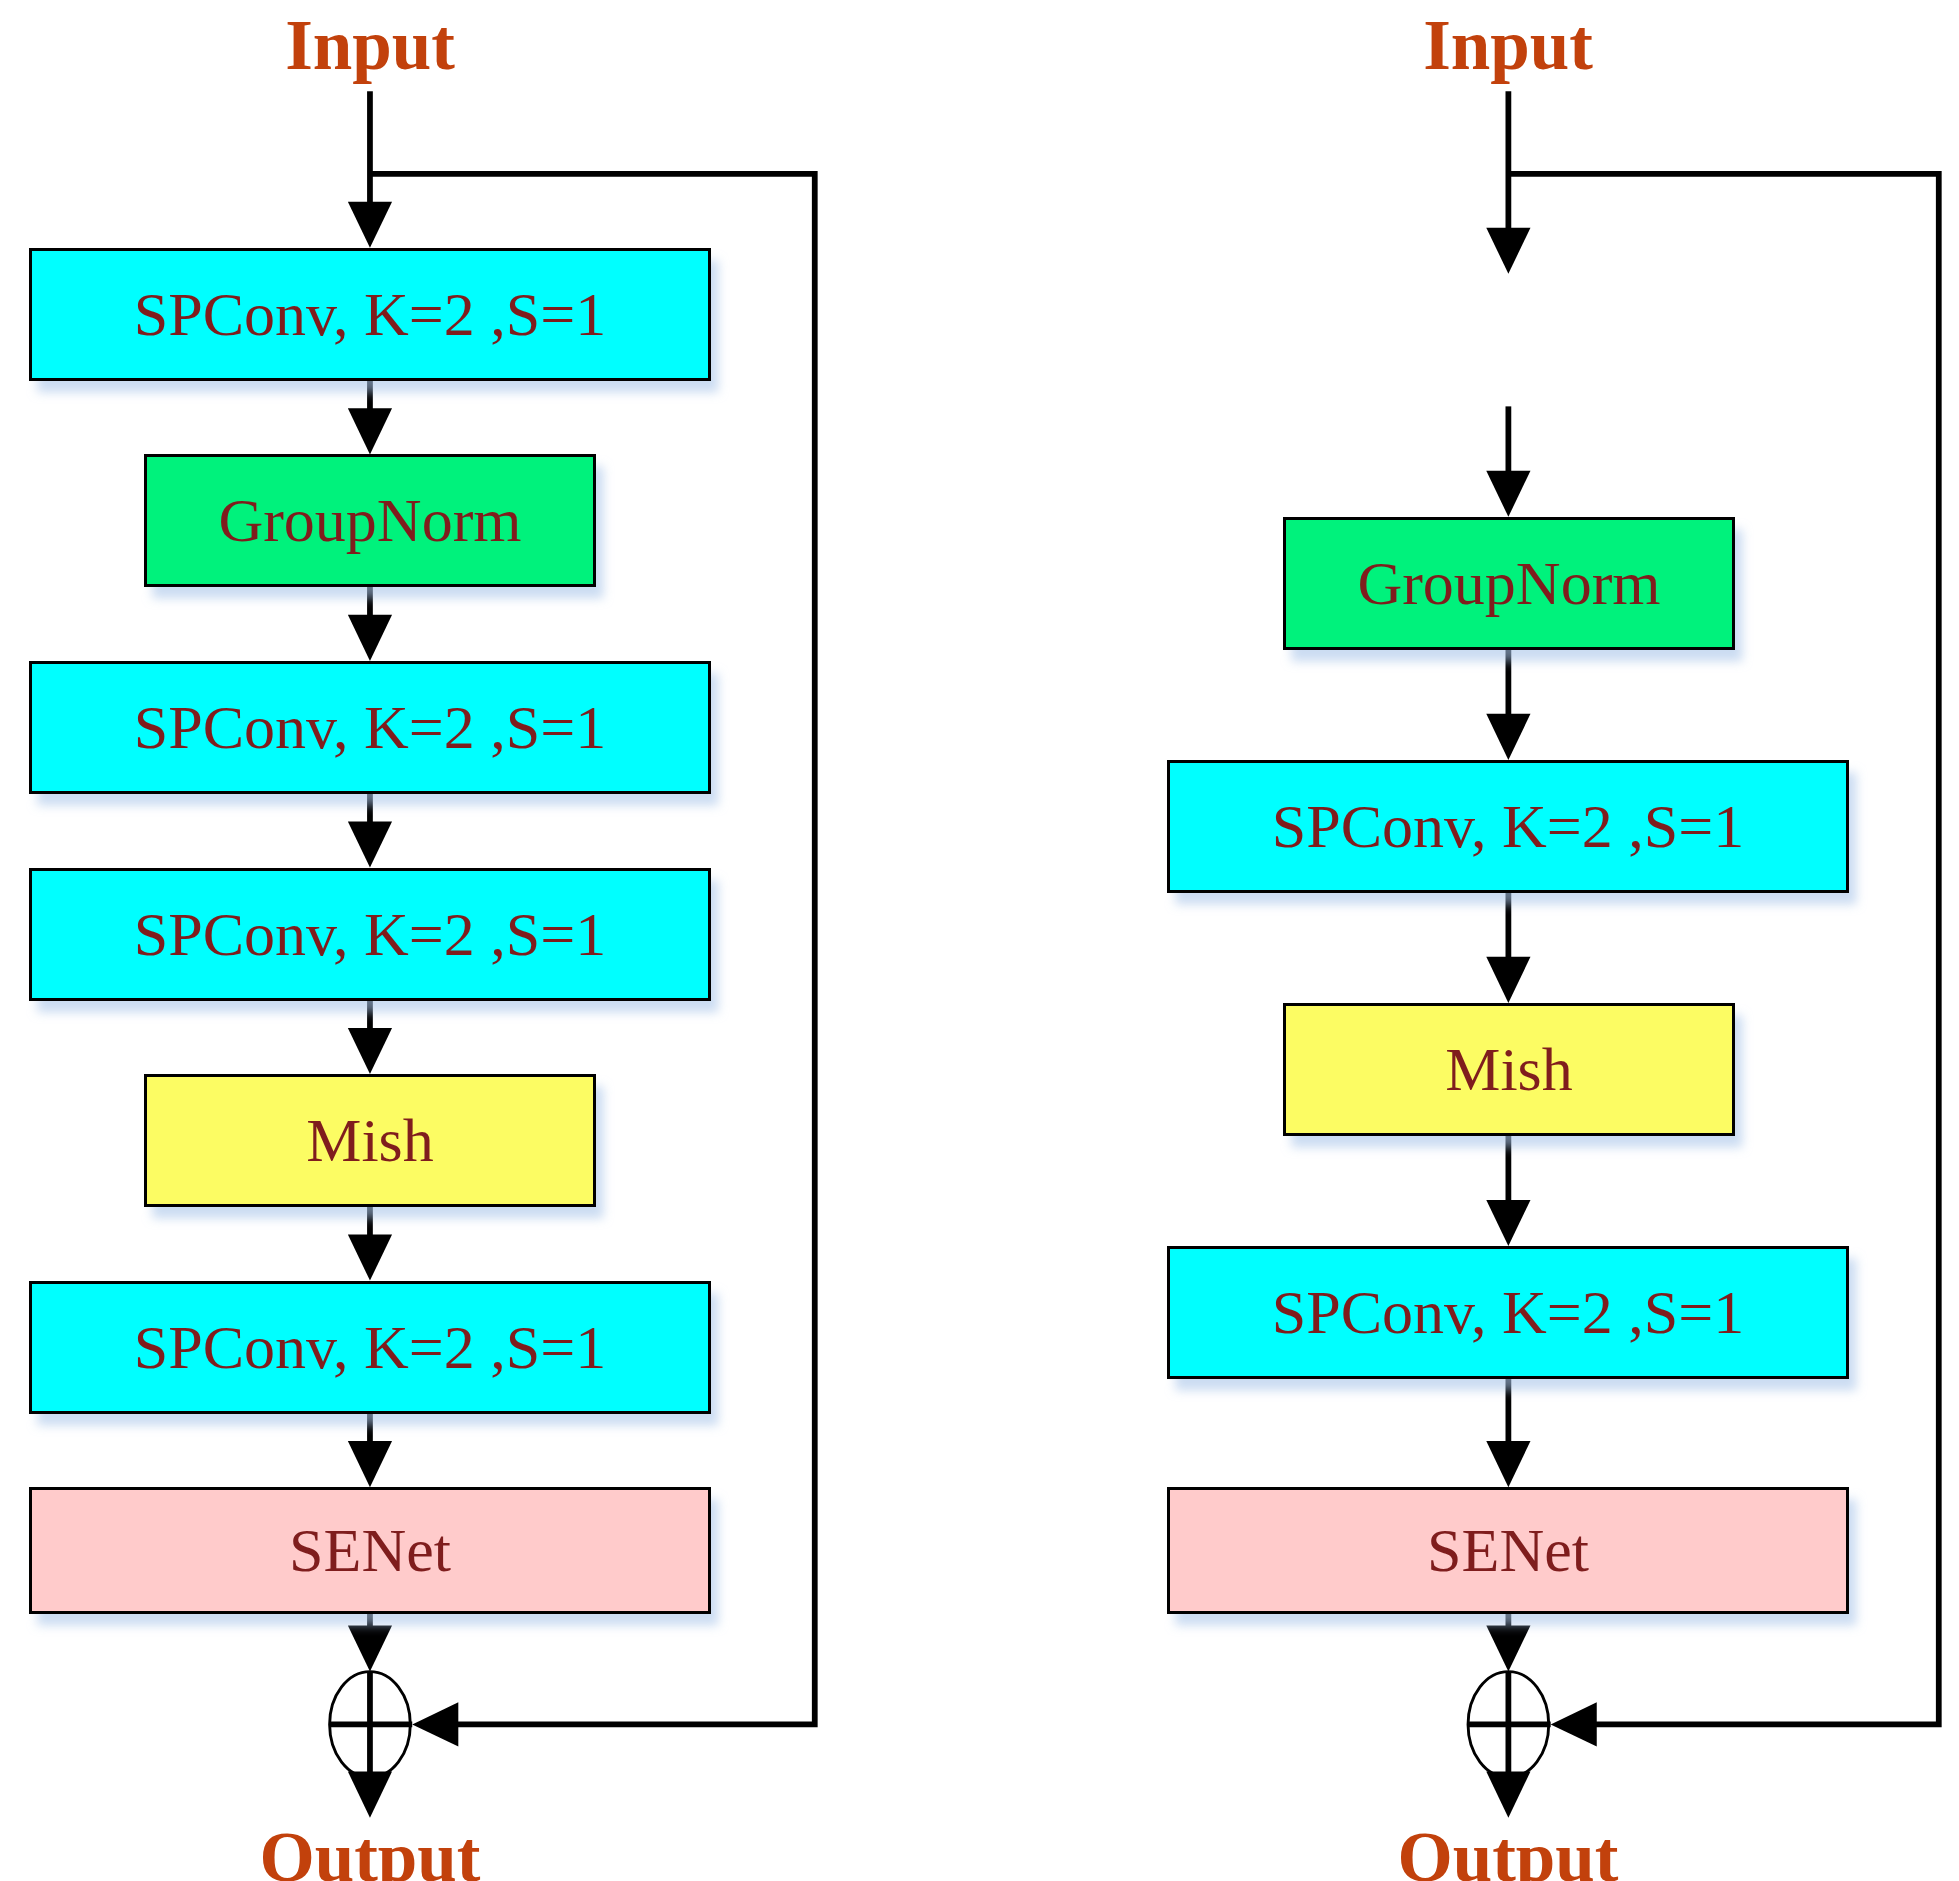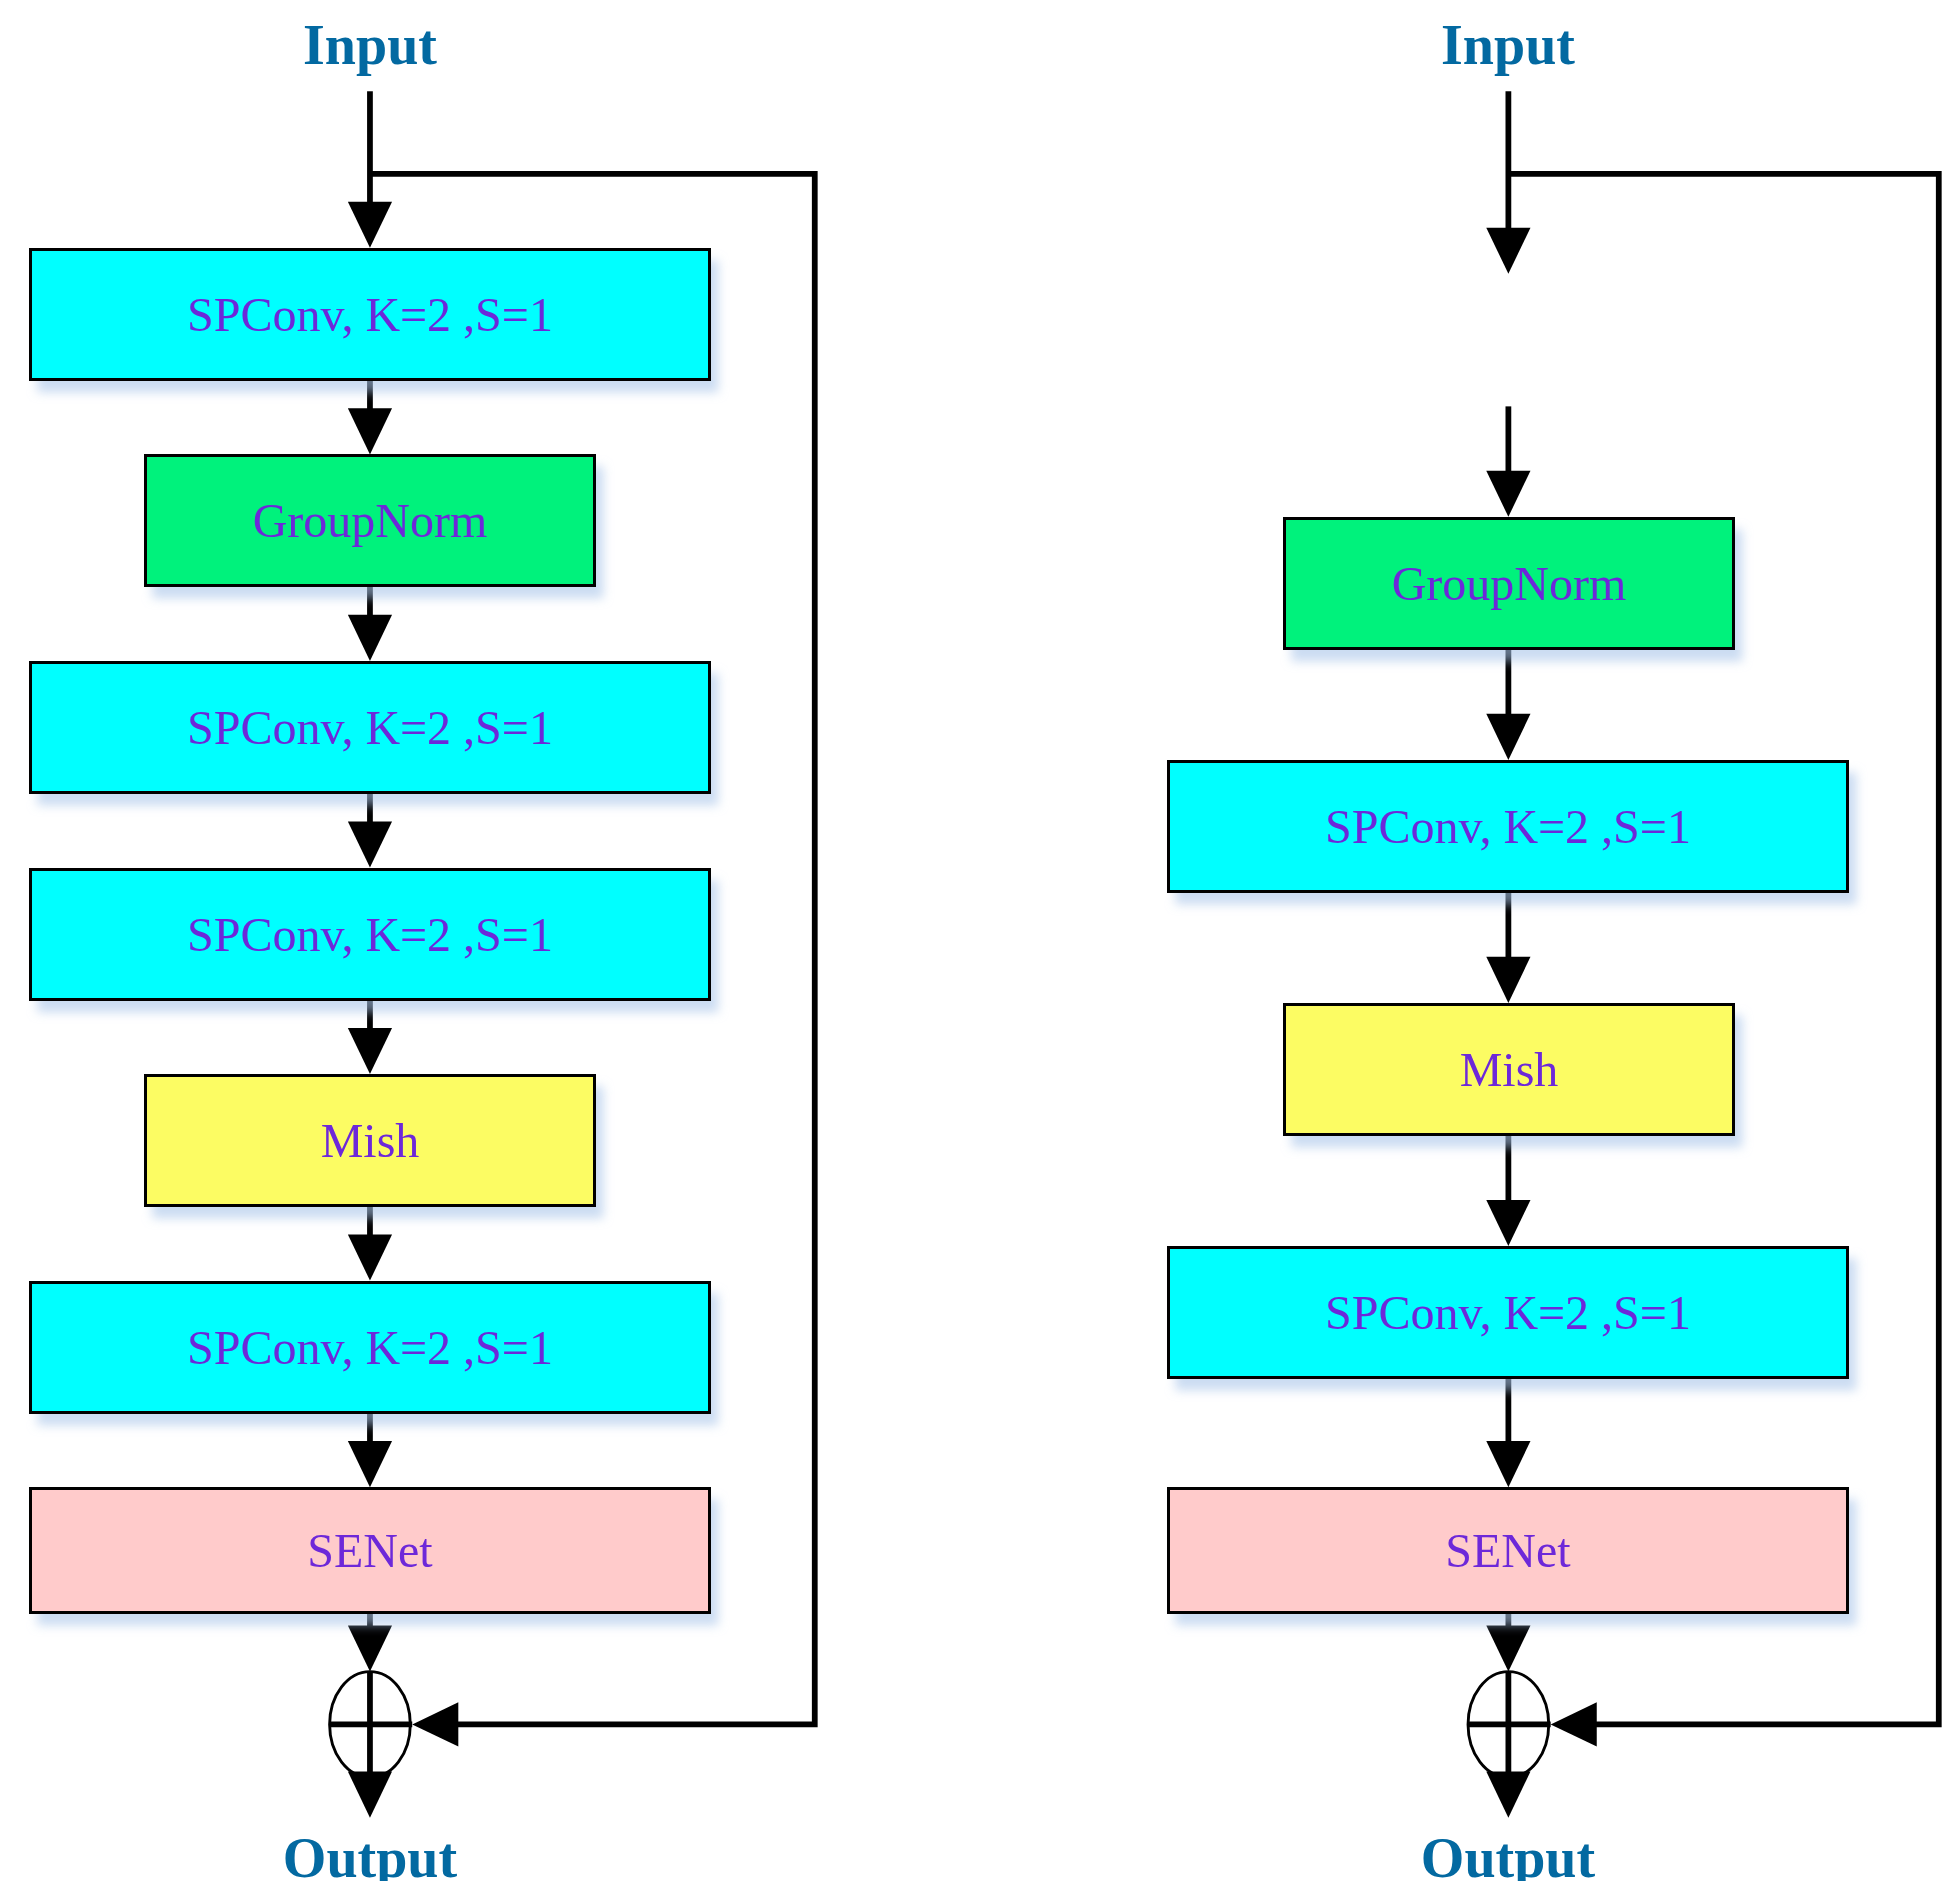--- a/index.html
+++ b/index.html
@@ -9,30 +9,30 @@
     background:#ffffff;
     font-family:"Liberation Serif","DejaVu Serif",serif;
     overflow:hidden;
   }
   .connectors{position:absolute;left:0;top:0;width:1960px;height:1882px;}
   .box{
     position:absolute;
     display:flex;align-items:center;justify-content:center;
     border:3.8px solid #000000;
     box-sizing:border-box;
-    font-size:48px;
-    color:#6d28d9;
+    font-size:62px;
+    color:#7f1d1d;
     box-shadow:7.7px 11.5px 9.6px rgba(168,196,234,0.6);
     white-space:nowrap;
   }
   .endpoint{
     position:absolute;
     width:384px;height:75px;
     display:flex;align-items:center;justify-content:center;
-    font-weight:bold;font-size:56px;color:#0369a1;
+    font-weight:bold;font-size:71px;color:#c2410c;
     white-space:nowrap;
   }
 </style>
 </head>
 <body>
 
 <div class="canvas">
 
   <svg class="connectors" viewBox="0 0 2040 1959" xmlns="http://www.w3.org/2000/svg">
 

